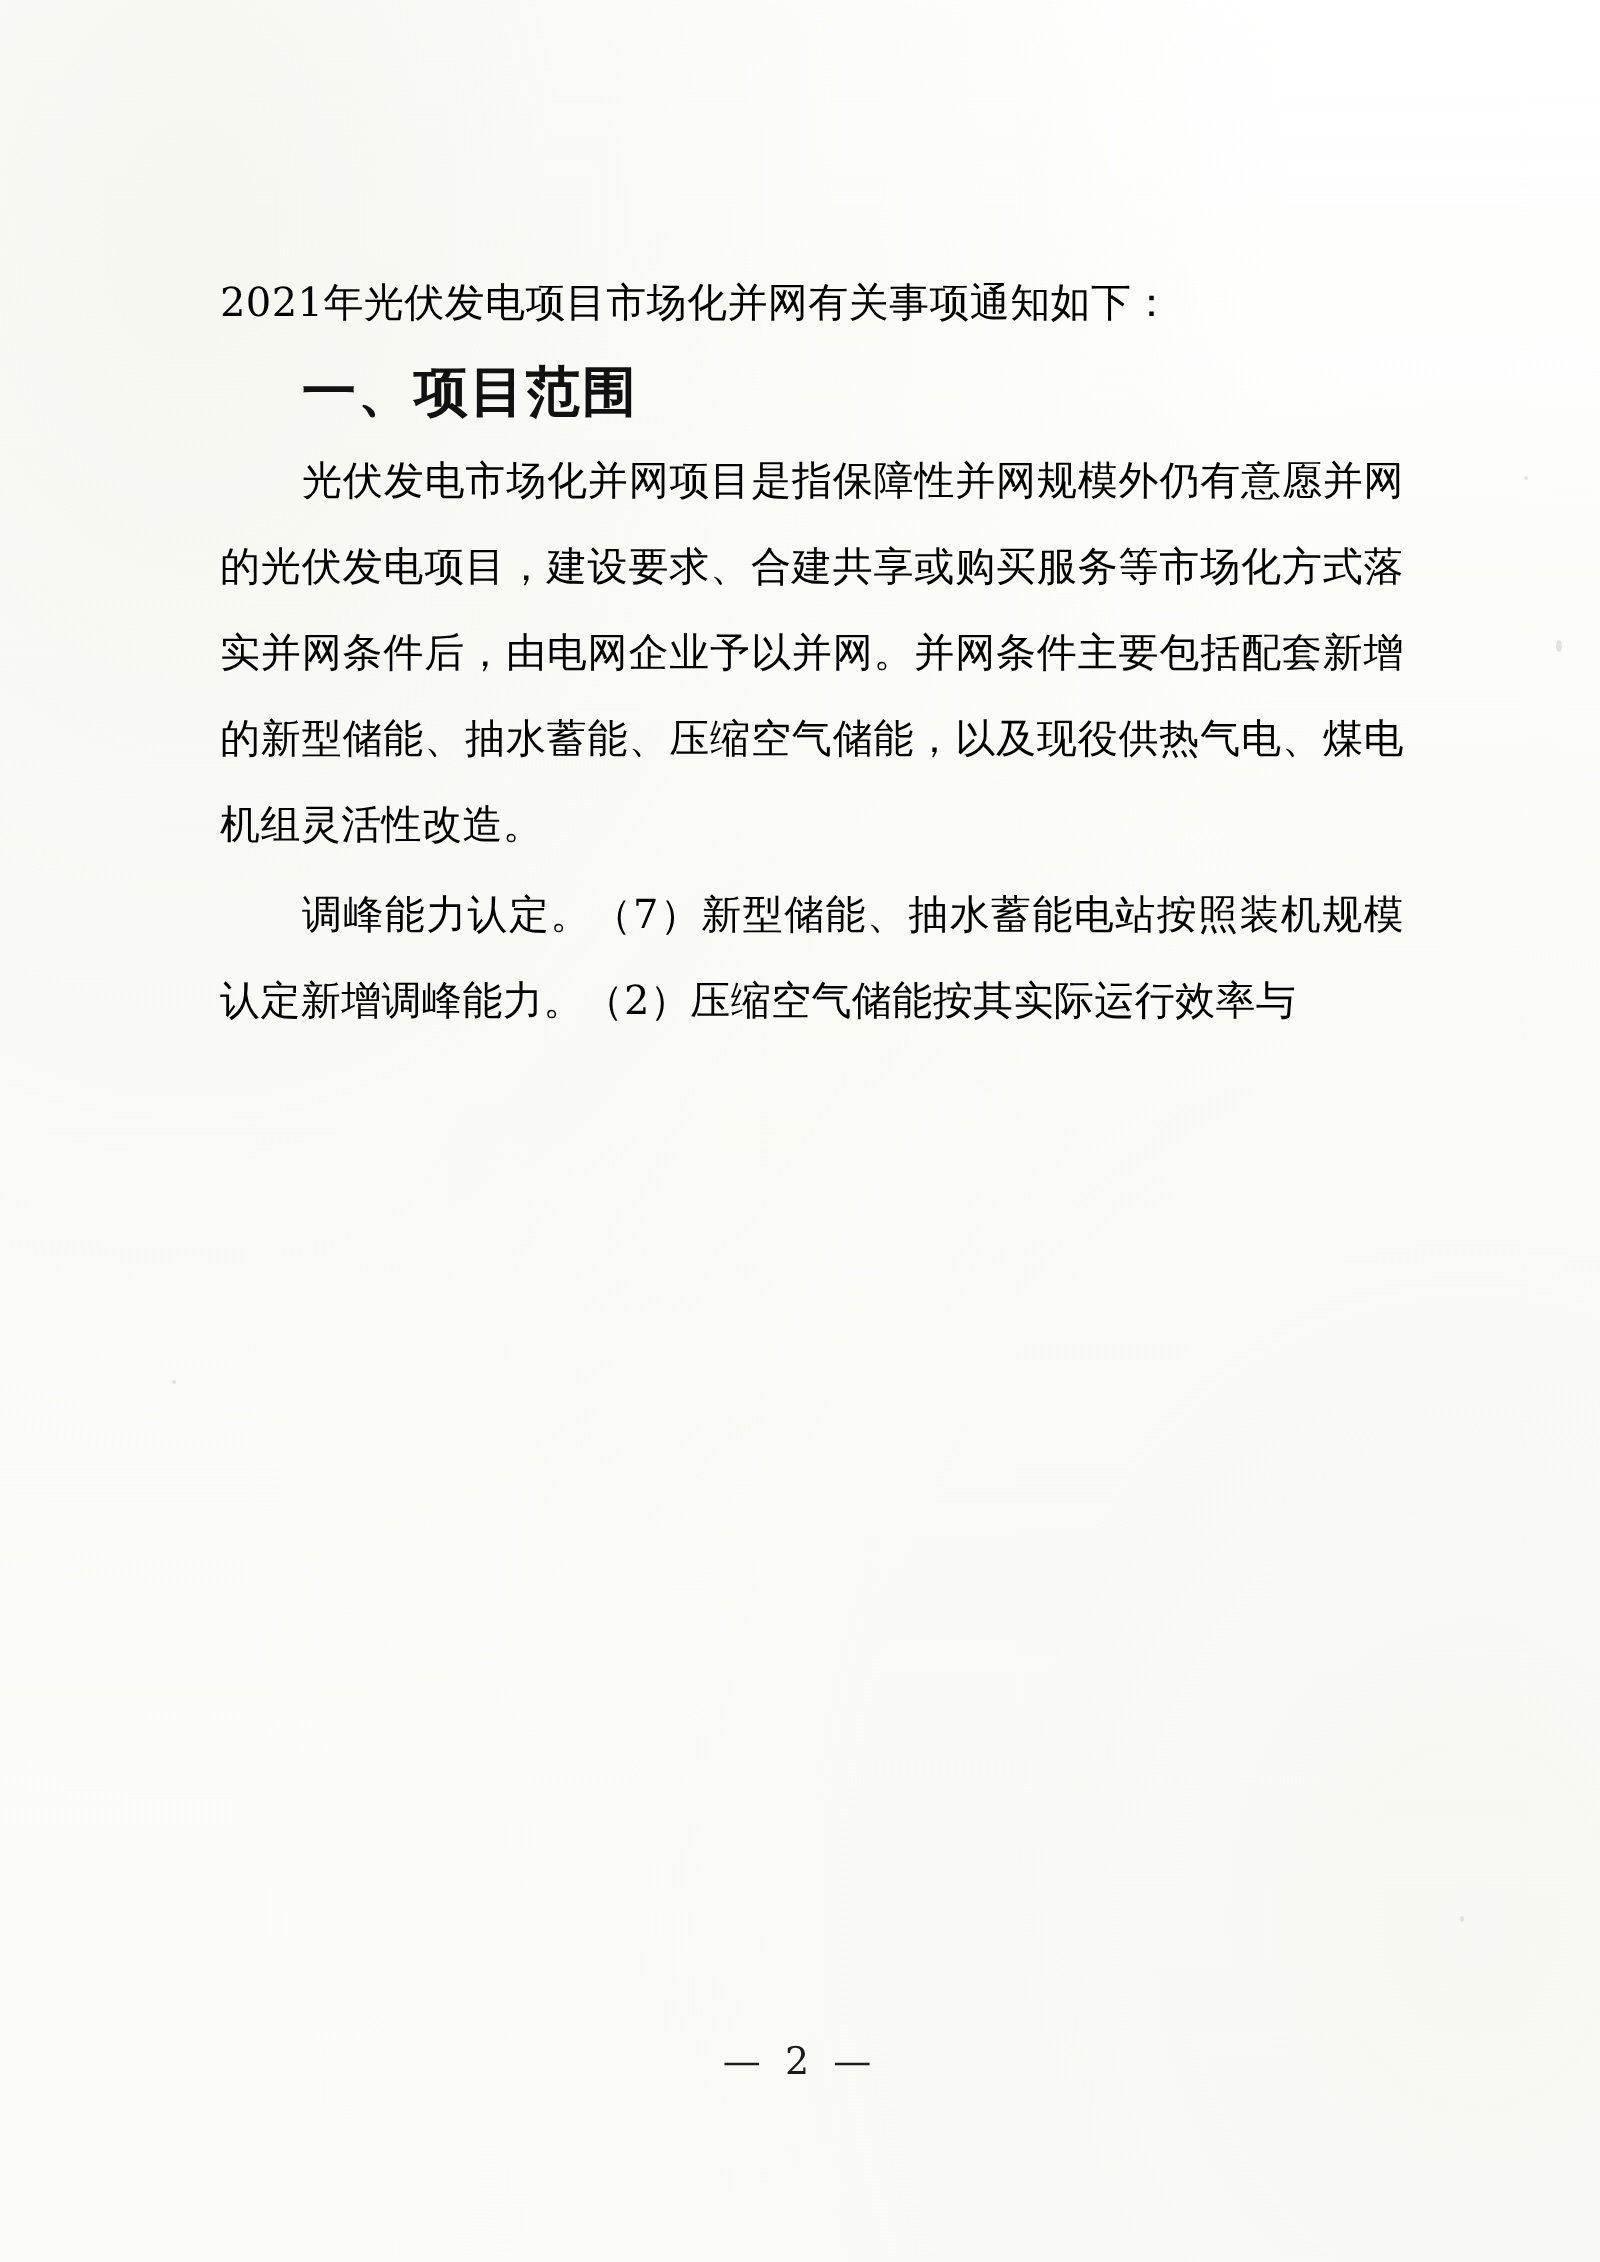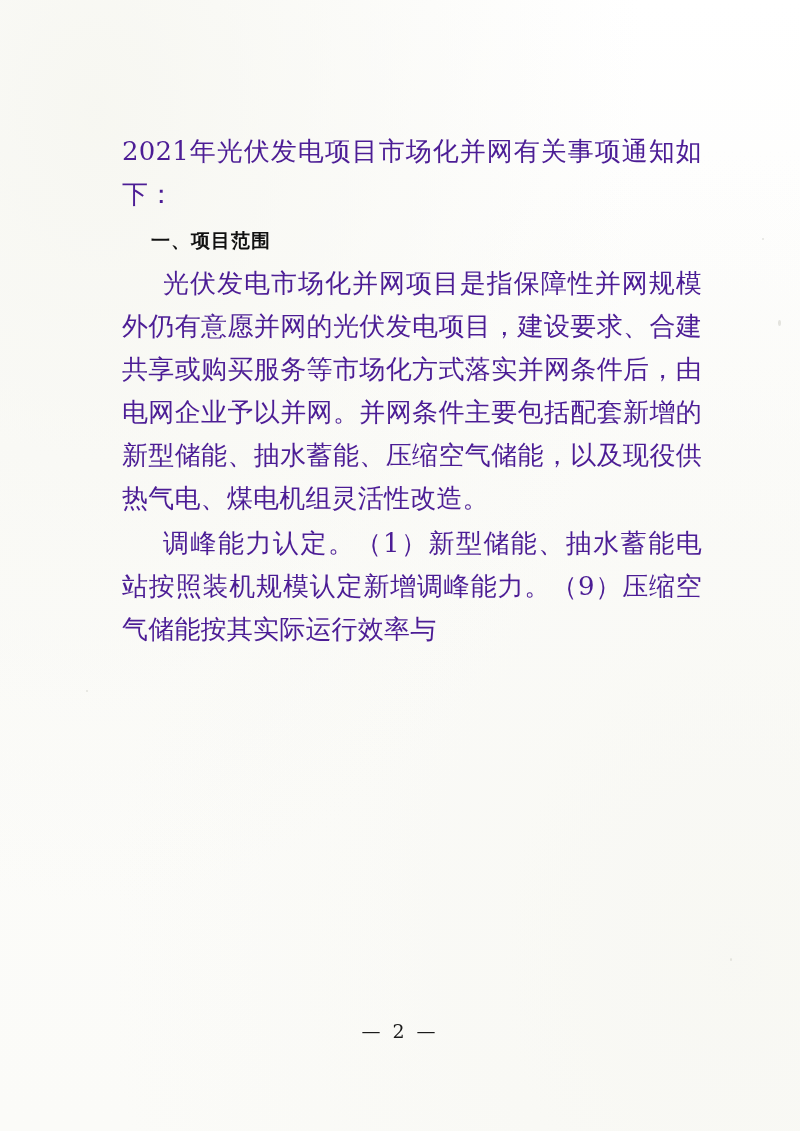--- a/index.html
+++ b/index.html
@@ -34,35 +34,35 @@
     border-radius: 50%;
     opacity: .55;
   }
   .content {
     position: absolute;
     left: 110px;
     top: 130px;
     width: 592px;
   }
   .para {
-    font-size: 26px;
+    font-size: 20px;
     line-height: 43px;
-    color: #4c1d95;
+    color: #000000;
     text-align: justify;
     text-justify: inter-ideograph;
-    margin: 0 0 2px 12px;
+    margin: 0 0 2px 0;
     letter-spacing: 0.2px;
   }
   .indent {
     text-indent: 41px;
   }
   .heading {
     font-family: "DejaVu Sans", "Liberation Sans", sans-serif;
     font-weight: bold;
-    font-size: 19px;
+    font-size: 27px;
     line-height: 44px;
     color: #111111;
     margin: 2px 0 0 0;
     text-indent: 41px;
     letter-spacing: 1px;
   }
   .footer {
     position: absolute;
     left: 0;
     top: 1020px;
@@ -90,20 +90,20 @@
 
     <p class="para">2021年光伏发电项目市场化并网有关事项通知如下：</p>
 
     <p class="heading">一、项目范围</p>
 
     <p class="para indent">光伏发电市场化并网项目是指保障性并网规模外仍有意愿并网的光伏发电项目，建设要求、合建共享或购买服务等市场化方式落实并网条件后，由电网企业予以并网。并网条件主要包括配套新增的新型储能、抽水蓄能、压缩空气储能，以及现役供热气电、煤电机组灵活性改造。</p>
 
 
 
 
-    <p class="para indent">调峰能力认定。（1）新型储能、抽水蓄能电站按照装机规模认定新增调峰能力。（9）压缩空气储能按其实际运行效率与</p>
+    <p class="para indent">调峰能力认定。（7）新型储能、抽水蓄能电站按照装机规模认定新增调峰能力。（2）压缩空气储能按其实际运行效率与</p>
 
   </div>
 
   <div class="footer">
     <span class="page-num">— 2 —</span>
   </div>
 </div>
 
 </body></html>

